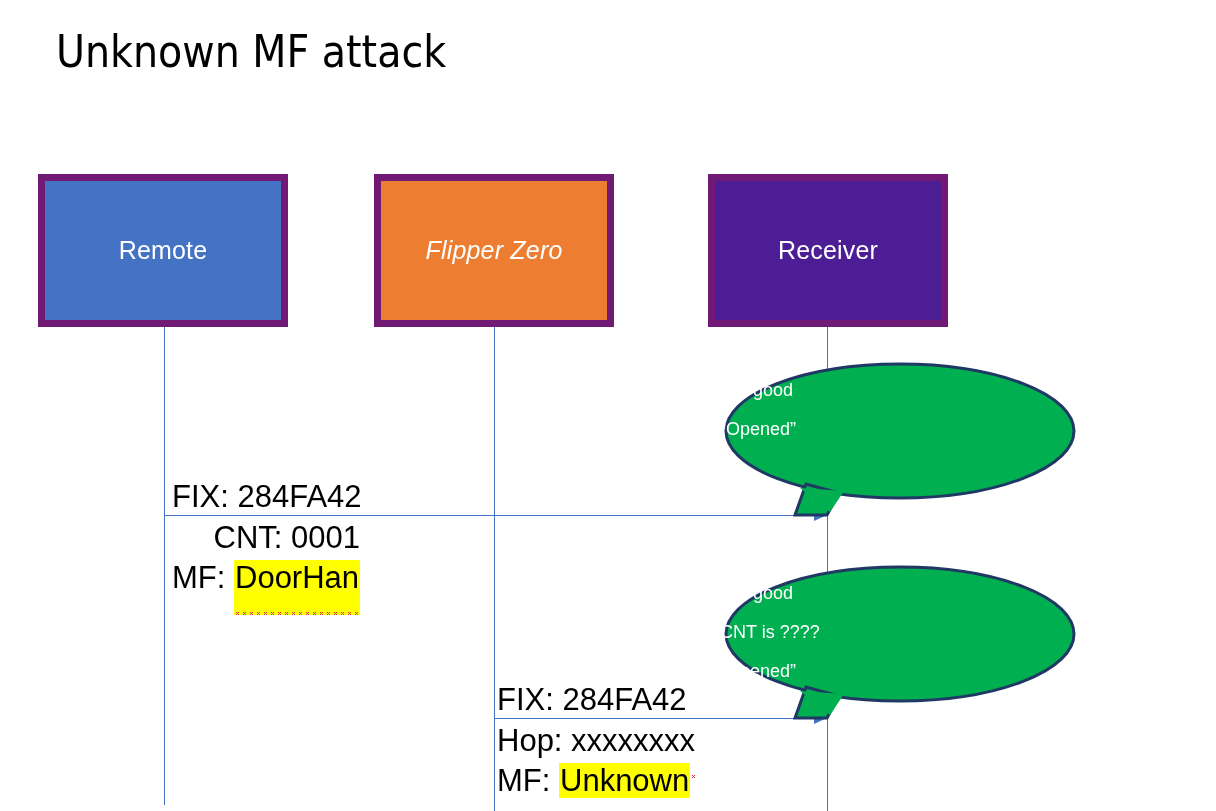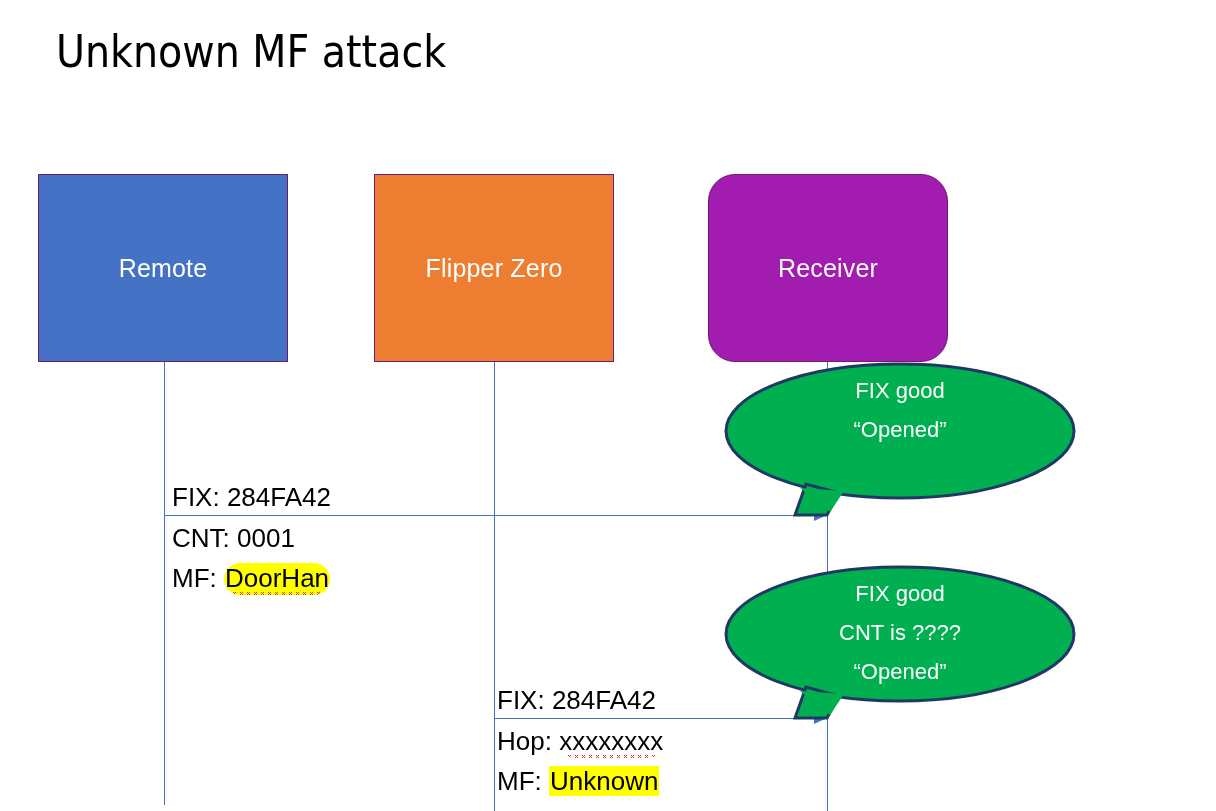--- a/index.html
+++ b/index.html
@@ -40,22 +40,22 @@
     position: absolute;
     width: 0;
     border-left: 1.6px solid #4472C4;
     top: 327px;
   }
 
   
   .actor-box {
     position: absolute;
     top: 174px;
-    height: 188px;
-    border: 1px solid #701a75;
+    height: 153px;
+    border: 7px solid #701a75;
     box-sizing: border-box;
     display: flex;
     align-items: center;
     justify-content: center;
   }
   .actor-label {
     color: #ffffff;
     font-size: 25px;
     font-family: "Liberation Sans", sans-serif;
     letter-spacing: 0.2px;
@@ -72,54 +72,53 @@
     width: 0;
     height: 0;
     border-top: 6.5px solid transparent;
     border-bottom: 6.5px solid transparent;
     border-left: 13px solid #4472C4;
   }
 
   
   .msg-text {
     position: absolute;
-    font-size: 26px;
+    font-size: 31px;
     line-height: 40px;
     color: #000000;
     white-space: nowrap;
     font-family: "Liberation Sans", sans-serif;
   }
   .hl {
     background: #FFFF00;
     padding: 0 1px;
   }
   .squiggle {
     background-repeat: repeat-x;
     background-position: 0 100%;
     background-size: 7px 3px;
     background-image:
       linear-gradient(45deg, transparent 45%, #E03030 45%, #E03030 55%, transparent 55%),
       linear-gradient(-45deg, transparent 45%, #E03030 45%, #E03030 55%, transparent 55%);
-    padding-bottom: 2px;
-    border-radius: 16px;
+    padding-bottom: 20px;
   }
 
   
   .callout {
     position: absolute;
   }
   .callout svg { display: block; overflow: visible; }
   .callout-text {
     position: absolute;
     left: 0;
     top: 0;
     width: 100%;
-    text-align: center;
+    text-align: left;
     color: #ffffff;
-    font-size: 22px;
+    font-size: 18px;
     line-height: 39px;
     font-family: "Liberation Sans", sans-serif;
     pointer-events: none;
   }
   .callout-text div { white-space: nowrap; }
 </style>
 </head>
 <body>
 
 <div id="slide">
@@ -127,38 +126,38 @@
   <div id="slide-title">Unknown MF attack</div>
 
   <div class="lifeline" style="left:164px; height:478px;"></div>
   <div class="lifeline" style="left:494px; height:484px;"></div>
   <div class="lifeline" style="left:827px; height:484px;"></div>
 
   <div class="actor-box" style="left:38px; width:250px; background:#4472C4;">
     <span class="actor-label">Remote</span>
   </div>
 
-  <div class="actor-box" style="left:374px; width:240px; background:#ED7D31;">
+  <div class="actor-box" style="left:374px; width:240px; background:#ED7D31;font-style:italic;">
     <span class="actor-label">Flipper Zero</span>
   </div>
 
-  <div class="actor-box" style="left:708px; width:240px; background:#a21caf;border-radius:27px;">
+  <div class="actor-box" style="left:708px; width:240px; background:#4c1d95;">
     <span class="actor-label">Receiver</span>
   </div>
 
   <div class="msg-line" style="left:164px; top:515px; width:650px;"></div>
   <div class="msg-head" style="left:814px; top:508.5px;"></div>
 
   <div class="msg-text" style="left:172px; top:477px;">
     <div>
       <span>FIX: </span><span>284FA42</span>
     </div>
   </div>
 
-  <div class="msg-text" style="left:172px; top:518px;">
+  <div class="msg-text" style="left:172px; top:518px;text-align:right;">
     <div>
       <span>CNT: </span><span>0001</span>
     </div>
     <div>
       <span>MF: </span><span class="hl squiggle">DoorHan</span>
     </div>
   </div>
 
   <div class="msg-line" style="left:494px; top:718px; width:320px;"></div>
   <div class="msg-head" style="left:814px; top:711.5px;"></div>

